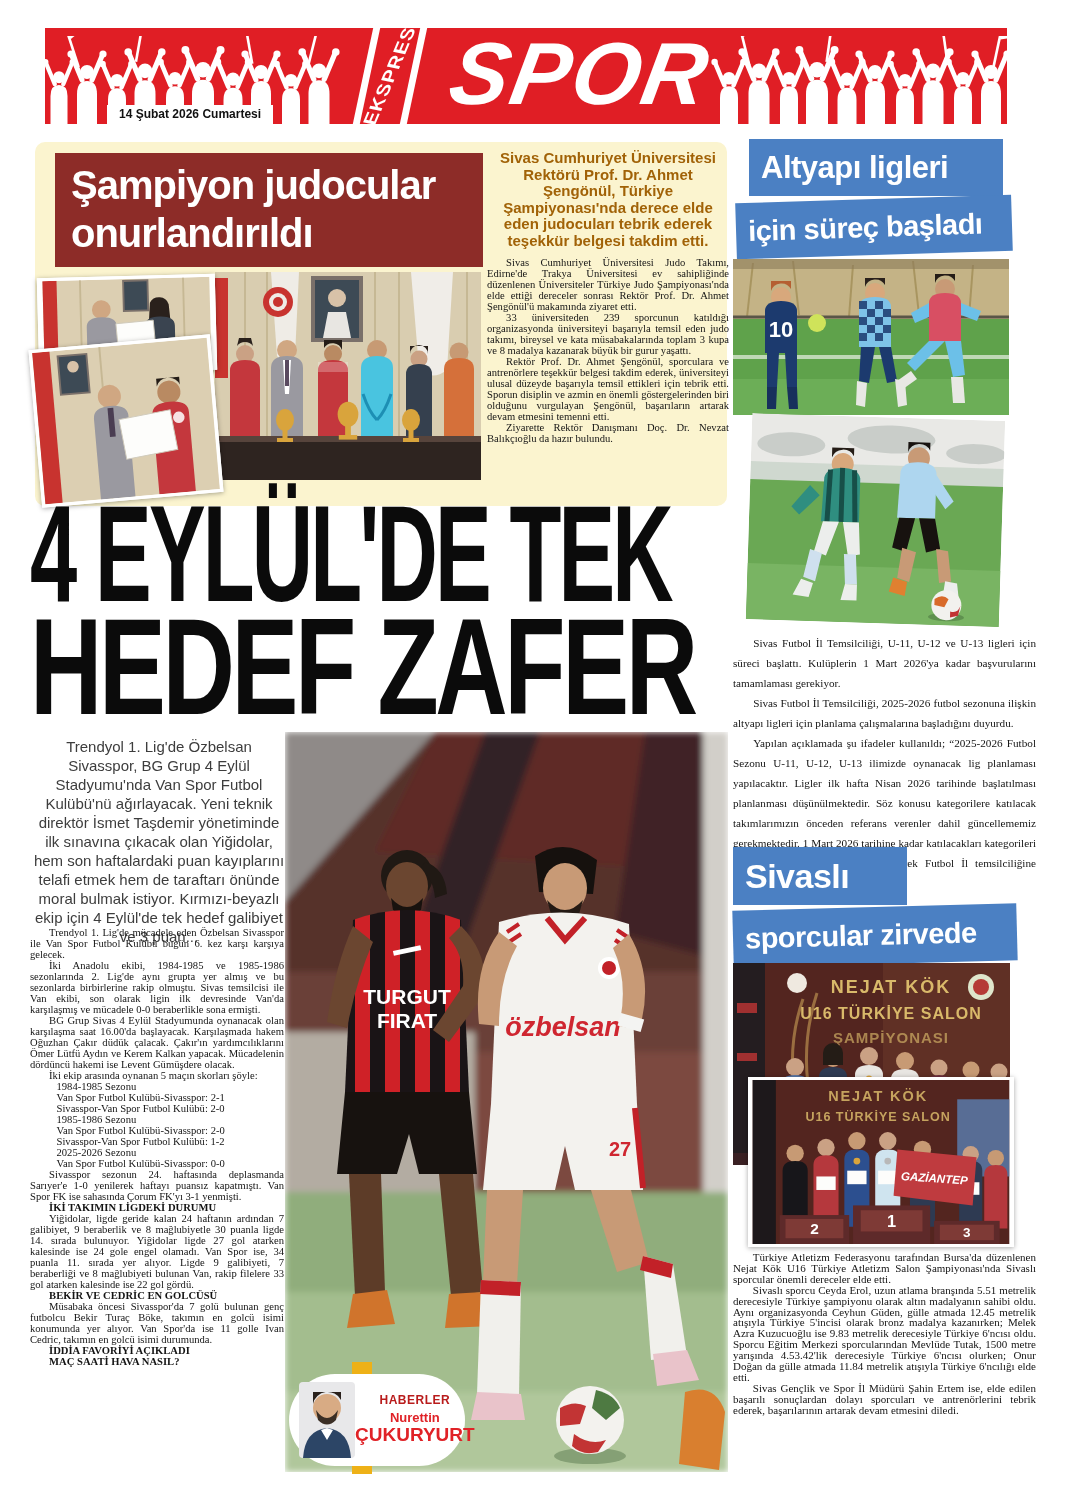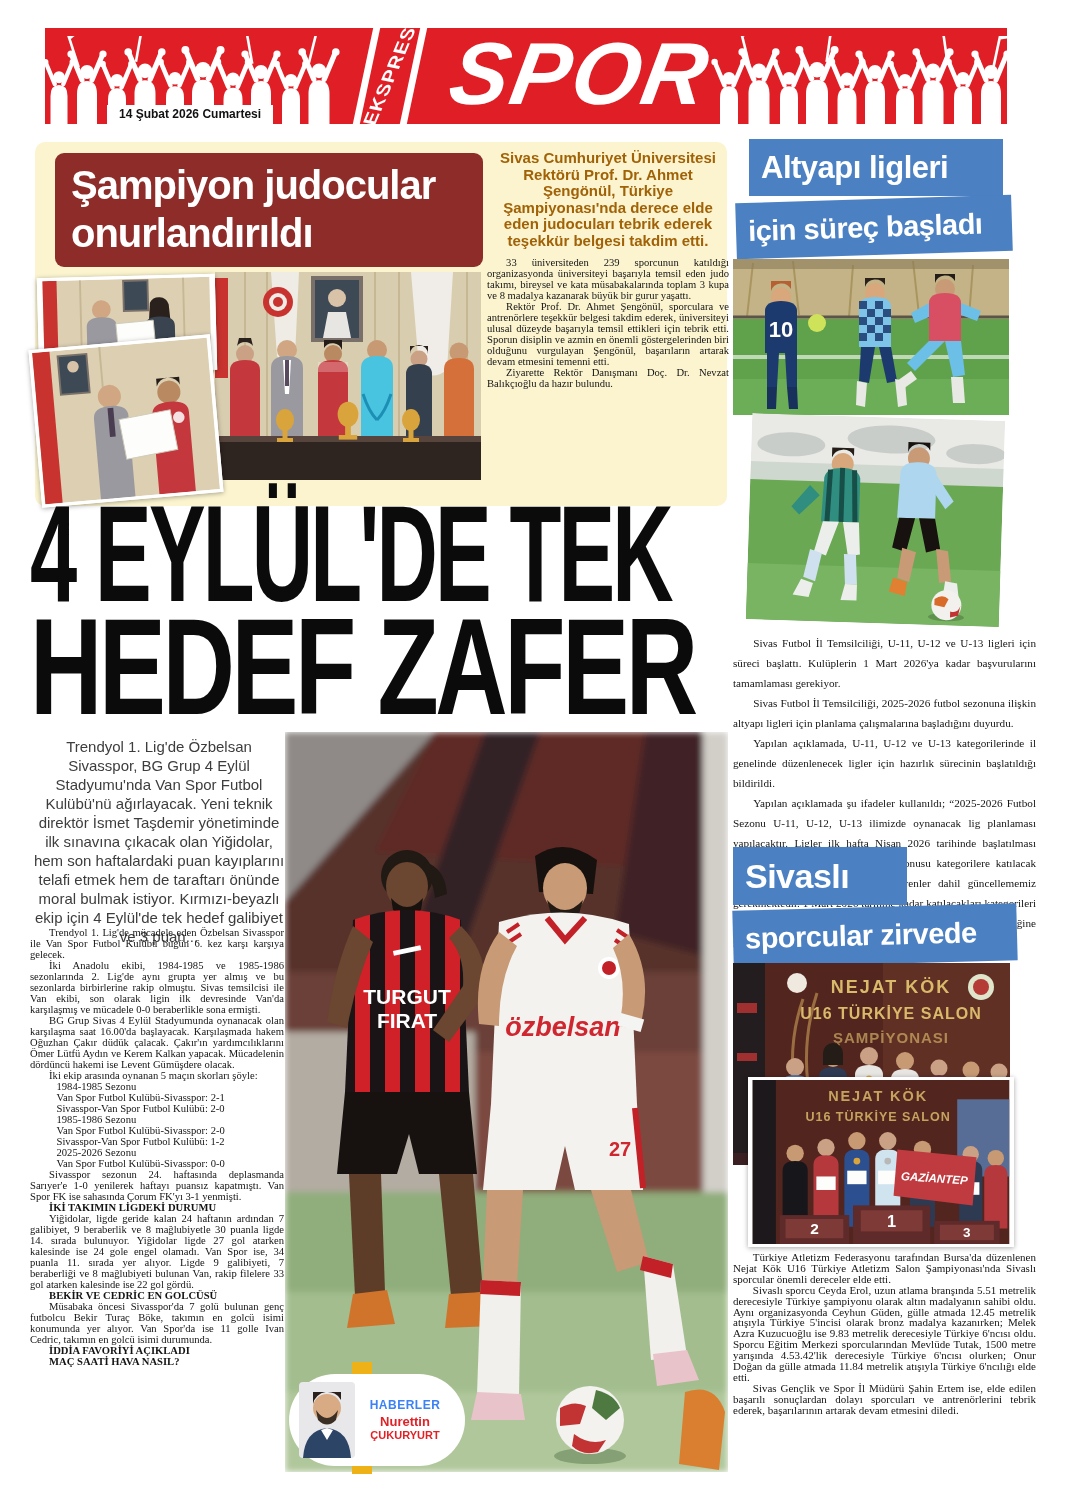--- a/index.html
+++ b/index.html
@@ -18,21 +18,21 @@
     color:#fff; letter-spacing:1px; white-space:nowrap; }
   .spor-logo { position:absolute; left:385px; top:-4px; width:300px; height:100px; color:#fff;
     font-size:88px; font-weight:700; font-style:italic; letter-spacing:2px; transform:skewX(-10deg);
     display:flex; align-items:center; justify-content:center; }
   .date-strip { position:absolute; left:62px; bottom:0; background:#fff; color:#111;
     font-size:12px; font-weight:700; padding:2px 12px 3px; }
 
   
   .judo-panel { position:absolute; left:35px; top:142px; width:692px; height:364px; background:#fbf4cf; border-radius:10px; }
   .judo-headline { position:absolute; left:20px; top:11px; width:428px; height:114px; background:#8d2c28;
-    color:#fff; font-weight:700; font-size:40px; line-height:48px; padding:8px 0 0 16px; letter-spacing:-1px; border-radius:9px; }
+    color:#fff; font-weight:700; font-size:40px; line-height:48px; padding:8px 0 0 16px; letter-spacing:-1px; border-radius:0; }
   .ph { position:absolute; display:block; }
   .bordered { border:3px solid #fff; box-shadow:0 1px 5px rgba(0,0,0,.35); background:#fff; }
   .judo-text { position:absolute; left:452px; top:8px; width:242px; }
   .judo-intro { font-weight:700; font-size:15px; line-height:16.5px; text-align:center; color:#a16207; margin-bottom:8px; }
   .serif { font-family:"Liberation Serif", serif; color:#141414; text-align:justify; }
   .judo-text .serif { font-size:10.6px; line-height:11px; }
   .ind { text-indent:1.8em; }
 
   
   .bluebox { position:absolute; background:#4b80c3; color:#fff; font-weight:700; letter-spacing:-0.5px;
@@ -57,23 +57,23 @@
   .match-body { position:absolute; left:30px; top:927px; width:254px; font-size:10.6px; line-height:11px; }
   .match-body p { margin:0; }
   .sub { font-weight:700; }
   .score { text-align:left; text-indent:0; margin-left:2.5em; }
 
   
   .byline-ribbon { position:absolute; left:352px; top:1362px; width:20px; height:112px; background:#eeb117; z-index:2; }
   .byline-blob { position:absolute; left:289px; top:1374px; width:176px; height:92px; background:#fff;
     border-radius:48px; z-index:3; display:flex; align-items:center; padding:6px 10px 6px 10px; }
   .by-text { flex:1; text-align:center; line-height:1.1; }
-  .by-label { font-size:12px; font-weight:700; color:#3b82f6; letter-spacing:.5px; }
+  .by-label { font-size:12px; font-weight:700; color:#b91c1c; letter-spacing:.5px; }
   .by-first { font-size:13px; font-weight:700; color:#e02227; margin-top:3px; }
-  .by-last { font-size:11px; font-weight:700; color:#e02227; }
+  .by-last { font-size:19px; font-weight:700; color:#e02227; }
 </style>
 </head>
 <body>
 
 <div id="page">
 
   <div class="banner">
     <svg class="crowd crowd-left" viewBox="0 0 300 88" preserveAspectRatio="none">
       <defs>
         <g id="fanG" fill="#fff">
@@ -247,20 +247,21 @@
           <circle cx="0" cy="-19" r="12" fill="#b98a62"></circle>
           <path d="M-12,-26 a13,13 0 0 1 24,0 l0,-8 -24,0 z" fill="#241c16"></path>
           <path d="M-19,86 L-19,3 Q-19,-9 0,-9 Q19,-9 19,3 L19,86 Z" fill="#c4373d"></path>
           <circle cx="8" cy="8" r="6" fill="#fff" opacity=".85"></circle>
         </g>
       <rect x="86" y="74" width="54" height="42" fill="#fdfdfb" stroke="#cfcabb" transform="rotate(-6 113 95)"></rect>
     </svg>
 
     <div class="judo-text">
       <p class="judo-intro">Sivas Cumhuriyet Üniversitesi Rektörü Prof. Dr. Ahmet Şengönül, Türkiye Şampiyonası'nda derece elde eden judocuları tebrik ederek teşekkür belgesi takdim etti.</p>
+      <p class="serif ind">Sivas Cumhuriyet Üniversitesi Judo Takımı, Edirne'de Trakya Üniversitesi ev sahipliğinde düzenlenen Üniversiteler Türkiye Judo Şampiyonası'nda elde ettiği dereceler sonrası Rektör Prof. Dr. Ahmet Şengönül'ü makamında ziyaret etti.</p>
       <p class="serif ind">33 üniversiteden 239 sporcunun katıldığı organizasyonda üniversiteyi başarıyla temsil eden judo takımı, bireysel ve kata müsabakalarında toplam 3 kupa ve 8 madalya kazanarak büyük bir gurur yaşattı.</p>
       <p class="serif ind">Rektör Prof. Dr. Ahmet Şengönül, sporculara ve antrenörlere teşekkür belgesi takdim ederek, üniversiteyi ulusal düzeyde başarıyla temsil ettikleri için tebrik etti. Sporun disiplin ve azmin en önemli göstergelerinden biri olduğunu vurgulayan Şengönül, başarıların artarak devam etmesini temenni etti.</p>
       <p class="serif ind">Ziyarette Rektör Danışmanı Doç. Dr. Nevzat Balıkçıoğlu da hazır bulundu.</p>
     </div>
   </section>
 
   <div class="bluebox b1">
     <span>Altyapı ligleri</span>
   </div>
   <div class="bluebox b2">
@@ -360,21 +361,20 @@
       <ellipse cx="0" cy="12" rx="18" ry="4" fill="#4e7a42" opacity=".6"></ellipse>
       <circle r="15" fill="#f2f1ee"></circle>
       <path d="M-12,-6 q8,-6 14,0 l-4,8 -10,-2 z" fill="#d86a2a"></path>
       <path d="M4,6 q8,2 10,-6 l-2,10 -8,2 z" fill="#c23434"></path>
     </g>
   </svg>
 
   <div class="alt-text serif">
     <p class="ind">Sivas Futbol İl Temsilciliği, U-11, U-12 ve U-13 ligleri için süreci başlattı. Kulüplerin 1 Mart 2026'ya kadar başvurularını tamamlaması gerekiyor.</p>
     <p class="ind">Sivas Futbol İl Temsilciliği, 2025-2026 futbol sezonuna ilişkin altyapı ligleri için planlama çalışmalarına başladığını duyurdu.</p>
-    <p class="ind">Yapılan açıklamada, U-11, U-12 ve U-13 kategorilerinde il genelinde düzenlenecek ligler için hazırlık sürecinin başlatıldığı bildirildi.</p>
     <p class="ind">Yapılan açıklamada şu ifadeler kullanıldı; “2025-2026 Futbol Sezonu U-11, U-12, U-13 ilimizde oynanacak lig planlaması yapılacaktır. Ligler ilk hafta Nisan 2026 tarihinde başlatılması planlanması düşünülmektedir. Söz konusu kategorilere katılacak takımlarımızın önceden referans verenler dahil güncellememiz gerekmektedir. 1 Mart 2026 tarihine kadar katılacakları kategorileri yönetim kurulu kararı ile belirleyerek Futbol İl temsilciliğine müracaatları rica olunur.”</p>
   </div>
 
   <div class="mega l1">4 EYLÜL'DE TEK</div>
   <div class="mega l2">HEDEF ZAFER</div>
 
   <div class="match-intro">Trendyol 1. Lig'de Özbelsan Sivasspor, BG Grup 4 Eylül Stadyumu'nda Van Spor Futbol Kulübü'nü ağırlayacak. Yeni teknik direktör İsmet Taşdemir yönetiminde ilk sınavına çıkacak olan Yiğidolar, hem son haftalardaki puan kayıplarını telafi etmek hem de taraftarı önünde moral bulmak istiyor. Kırmızı-beyazlı ekip için 4 Eylül'de tek hedef galibiyet ve 3 puan...</div>
 
   <div class="match-body serif">
     <p class="ind">Trendyol 1. Lig'de mücadele eden Özbelsan Sivasspor ile Van Spor Futbol Kulübü bugün 6. kez karşı karşıya gelecek.</p>

